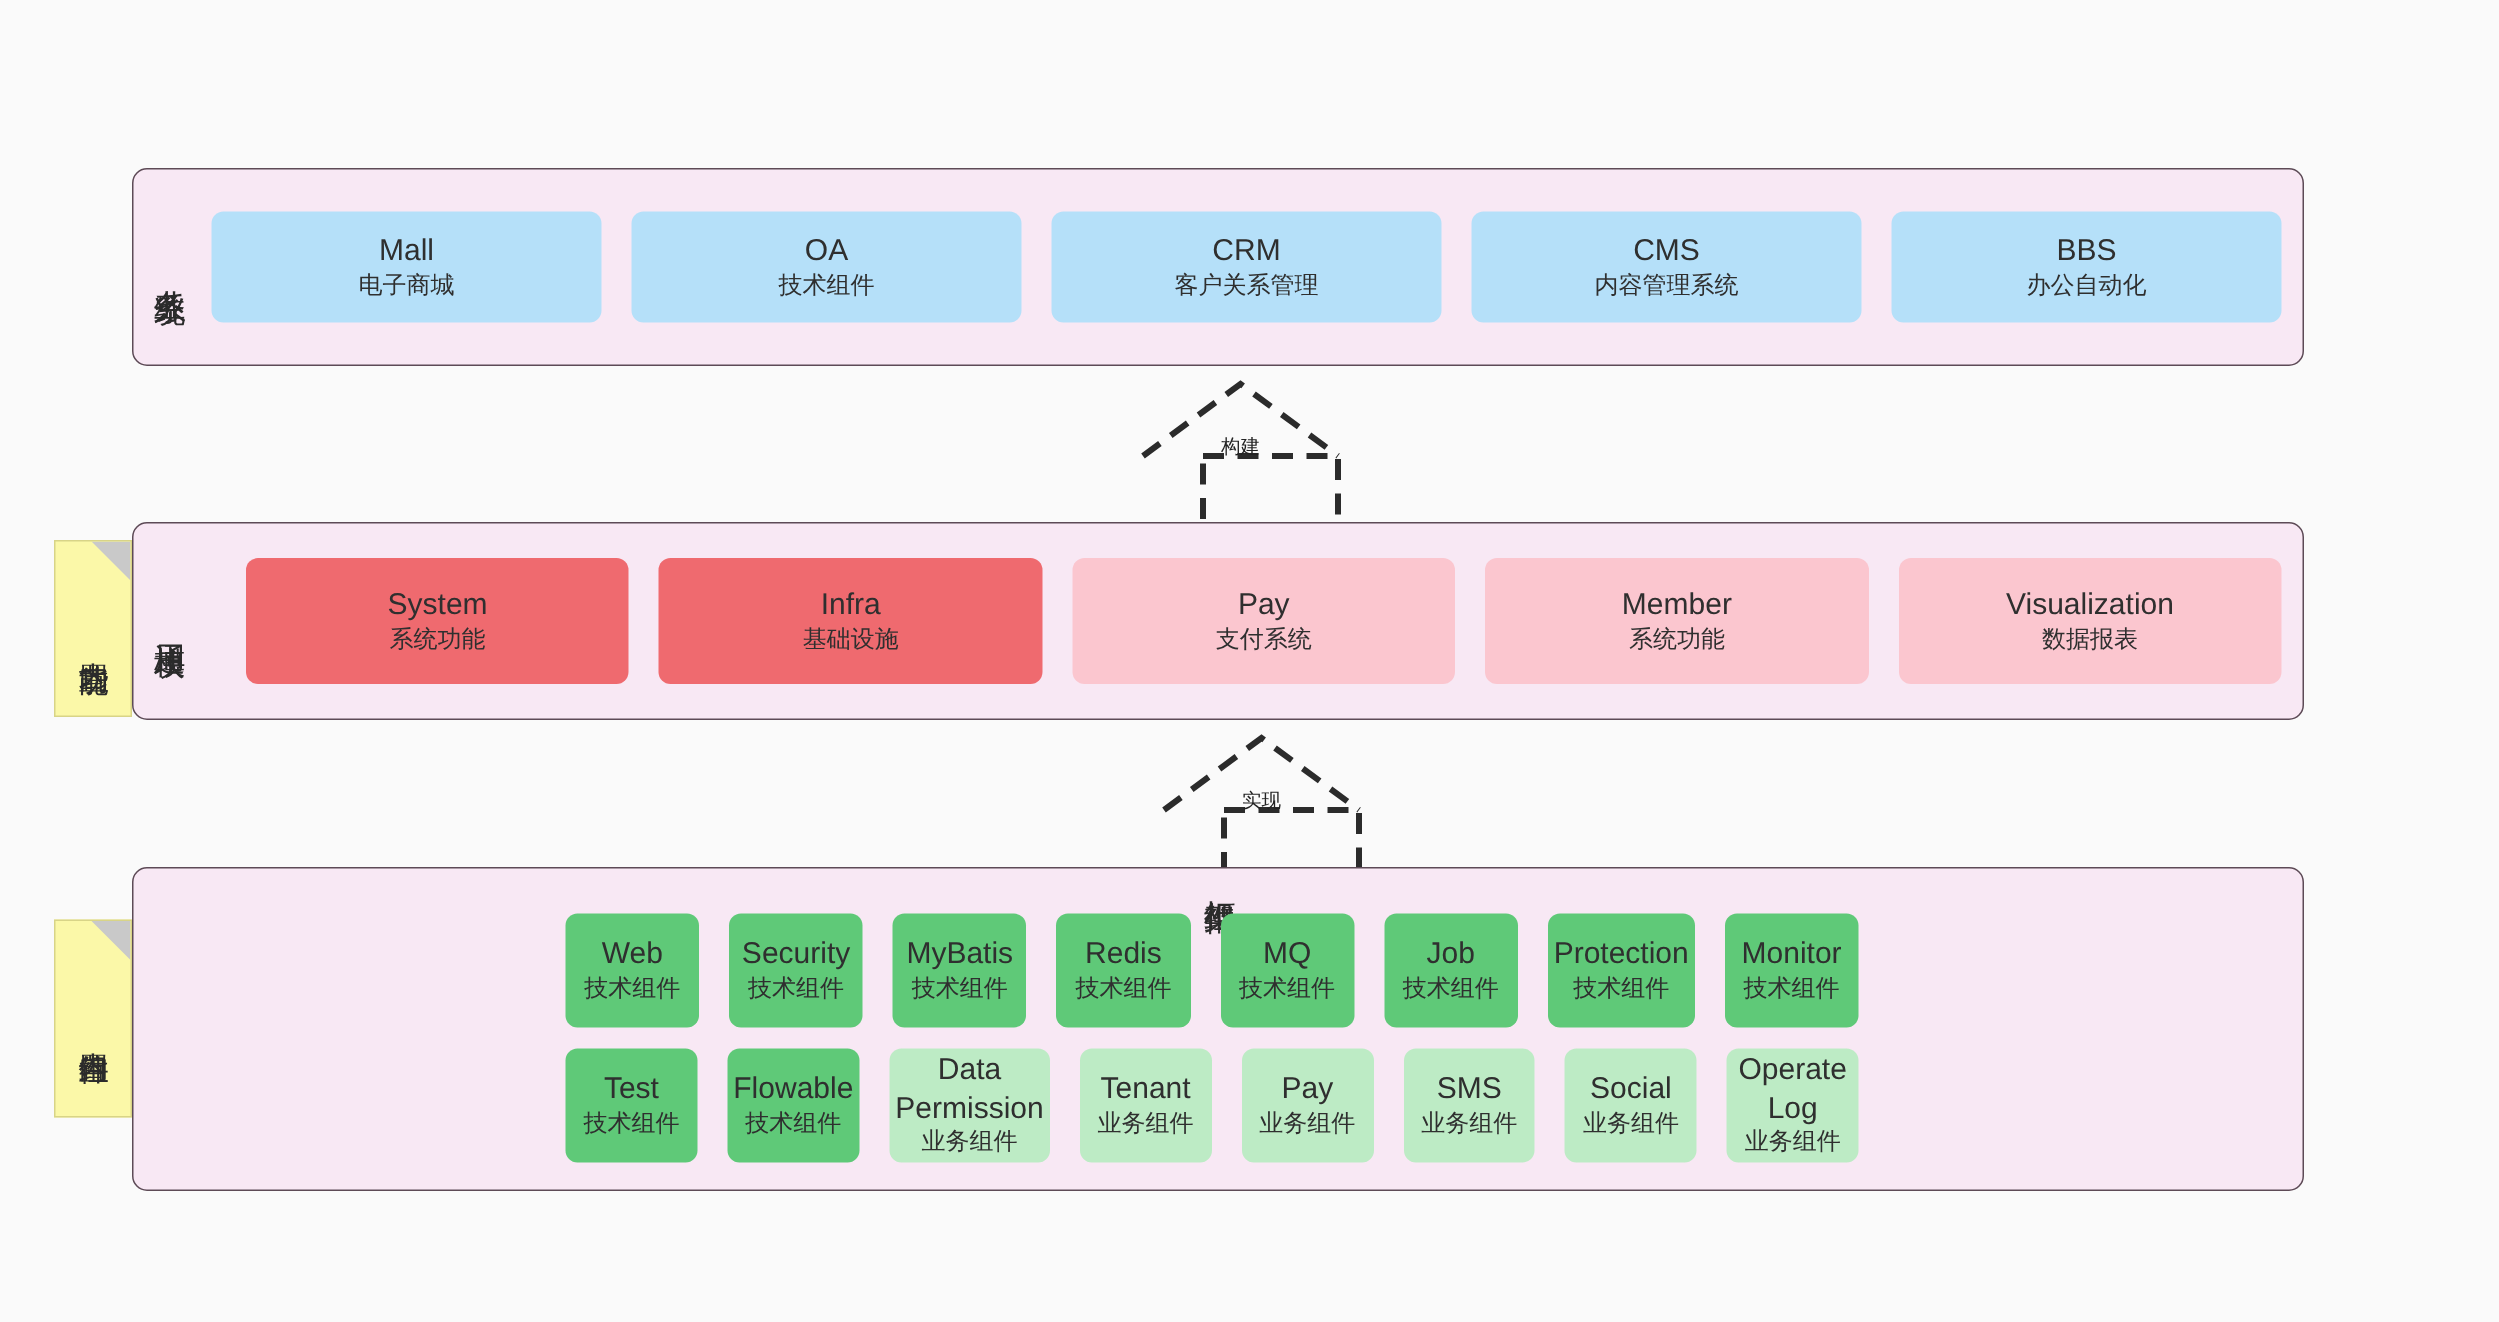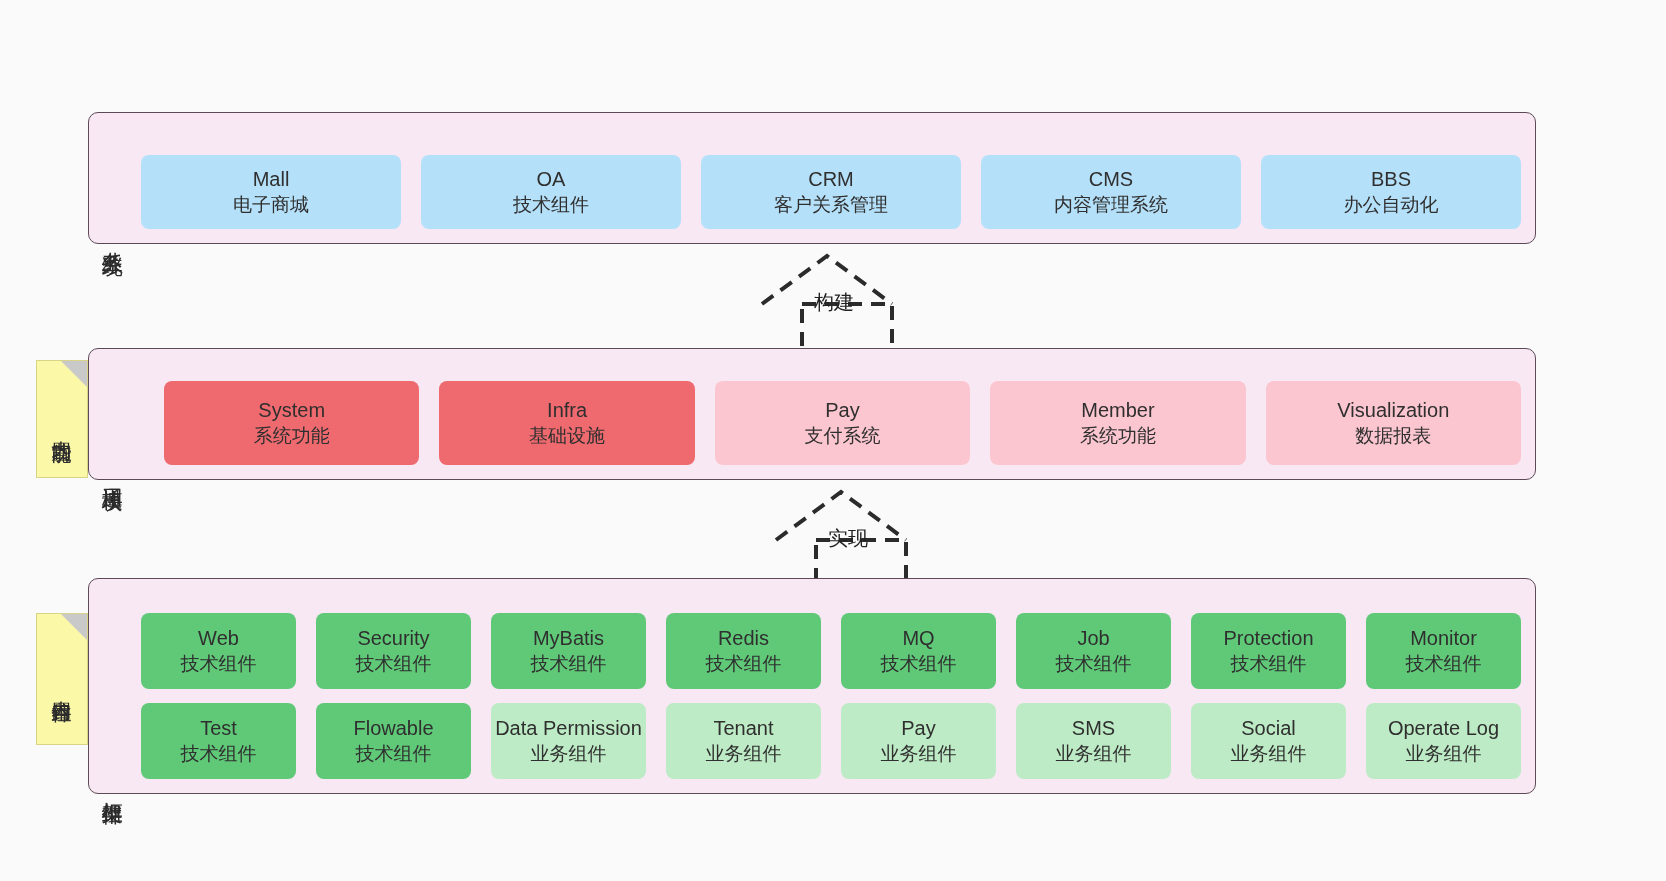--- a/index.html
+++ b/index.html
@@ -17,21 +17,21 @@
     background: #fafafa;
   }
 
   
   .layer {
     position: absolute;
     background: #f8e8f4;
     border: 1.6px solid #5d4a56;
     border-radius: 10px;
     display: flex;
-    align-items: flex-end;
+    align-items: center;
     z-index: 2;
   }
   .layer-title {
     flex: 0 0 auto;
     width: 46px;
     display: flex;
     align-items: center;
     justify-content: center;
     font-size: 21px;
     line-height: 1.06;
@@ -64,40 +64,40 @@
     flex-direction: column;
     align-items: center;
     justify-content: center;
     text-align: center;
     color: #2f2f2f;
     font-size: 20px;
     line-height: 1.28;
     padding: 6px 4px;
     user-select: none;
   }
-  .card .sub { font-size: 19px; }
+  .card .sub { font-size: 16px; }
   .card.blue        { background: #b5e0f9; }
   .card.red         { background: #ef6a6f; }
   .card.pink        { background: #fbc6cf; }
   .card.green       { background: #5fc978; }
   .card.green-light { background: #bdebc5; }
 
   #layer-business .card { height: 74px; }
   #layer-modules  .card { height: 84px; }
   #layer-framework .card { height: 76px; }
 
   
   .connector {
     position: absolute;
     z-index: 1;
     pointer-events: none;
   }
   .connector .clabel {
     position: absolute;
-    font-size: 20px;
+    font-size: 13px;
     color: #222;
     background: transparent;
     white-space: nowrap;
     user-select: none;
   }
 
   
   .note {
     position: absolute;
     background: #fbf8a8;
@@ -206,21 +206,21 @@
       <path d="M 50 52 L 140 52 L 140 98 L 50 98 Z" fill="none" stroke="#2b2b2b" stroke-width="4" stroke-dasharray="14 9" stroke-linecap="butt"></path>
     </svg>
     <div class="clabel" style="left:62px; top:37px;">实现</div>
   </div>
 
   <div class="note" id="note-builtin-components" style="left:36px; top:613px; width:52px; height:132px;">
     <span class="fold"></span>
     <span class="ntext">内置组件</span>
   </div>
 
-  <div class="layer" id="layer-framework" style="left:88px; top:578px; width:1448px; height:216px;">
+  <div class="layer" id="layer-framework" style="left:88px; top:578px; width:1448px; height:216px;flex-direction:column;">
     <div class="layer-title">框架组件</div>
     <div class="layer-body">
 
       <div class="row">
         <div class="card green">
           <div class="main">Web</div>
           <div class="sub">技术组件</div>
         </div>
         <div class="card green">
           <div class="main">Security</div>

